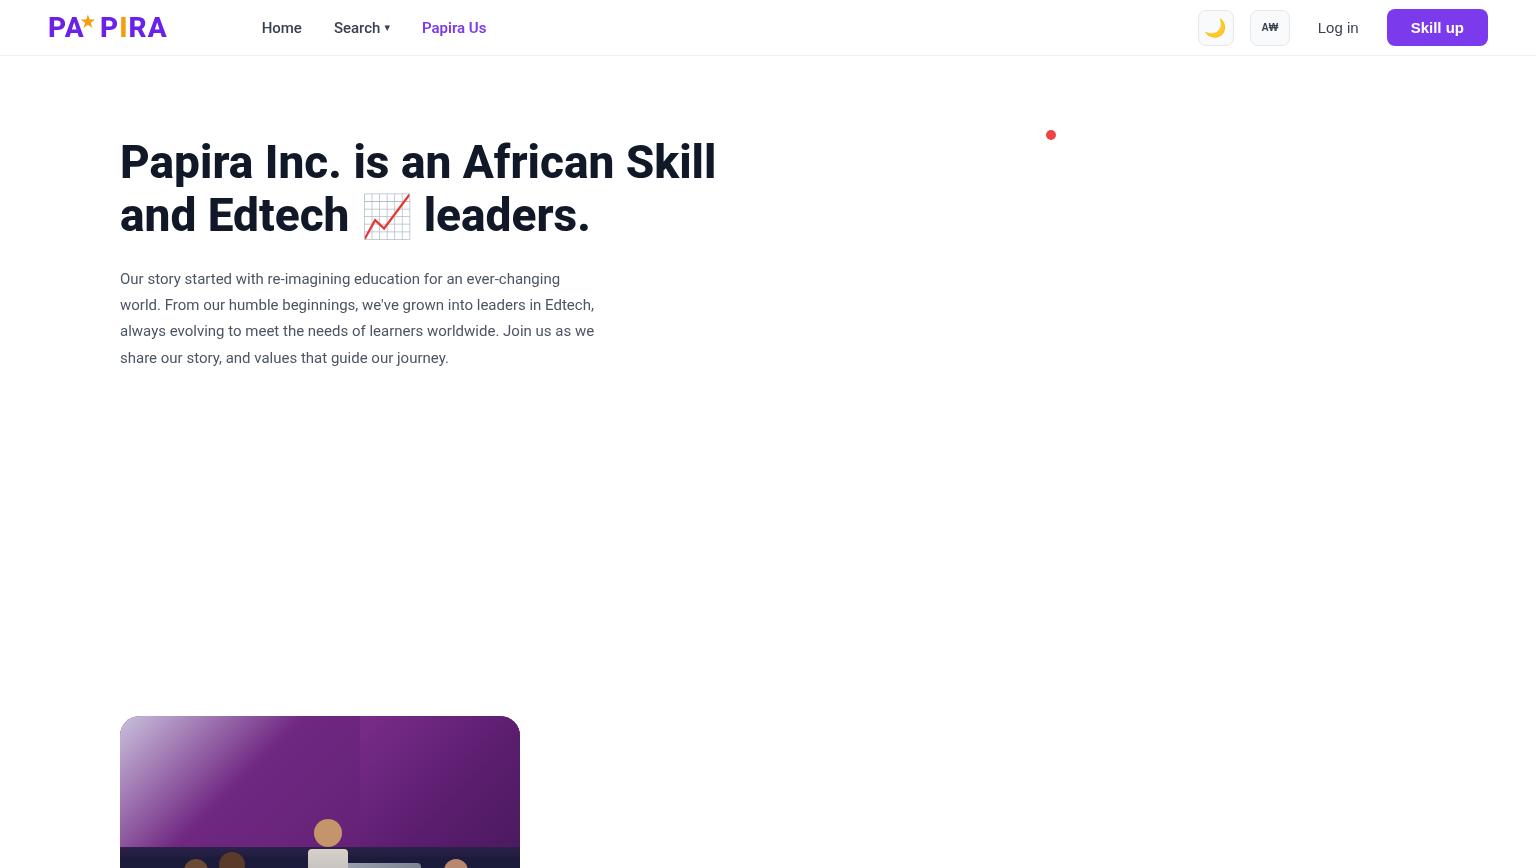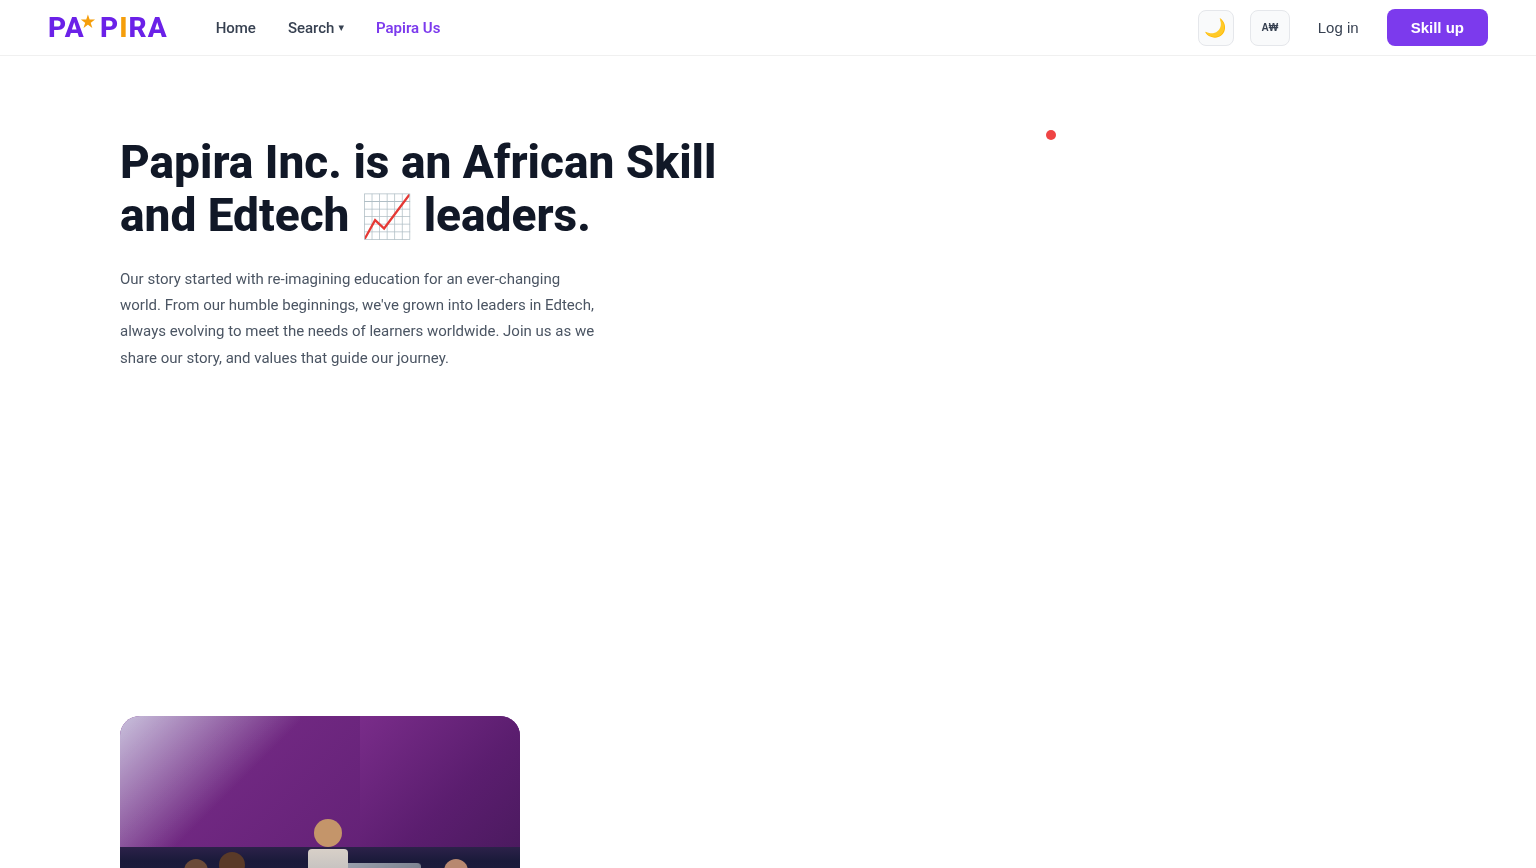--- a/index.html
+++ b/index.html
@@ -52,20 +52,21 @@
       position: relative;
       top: -10px;
       left: -4px;
     }
 
     .nav-links {
       display: flex;
       align-items: center;
       gap: 32px;
       list-style: none;
+      margin-left: 46px;
     }
 
     .nav-links a {
       text-decoration: none;
       color: #374151;
       font-size: 15px;
       font-weight: 500;
     }
 
     .nav-links a.active {

